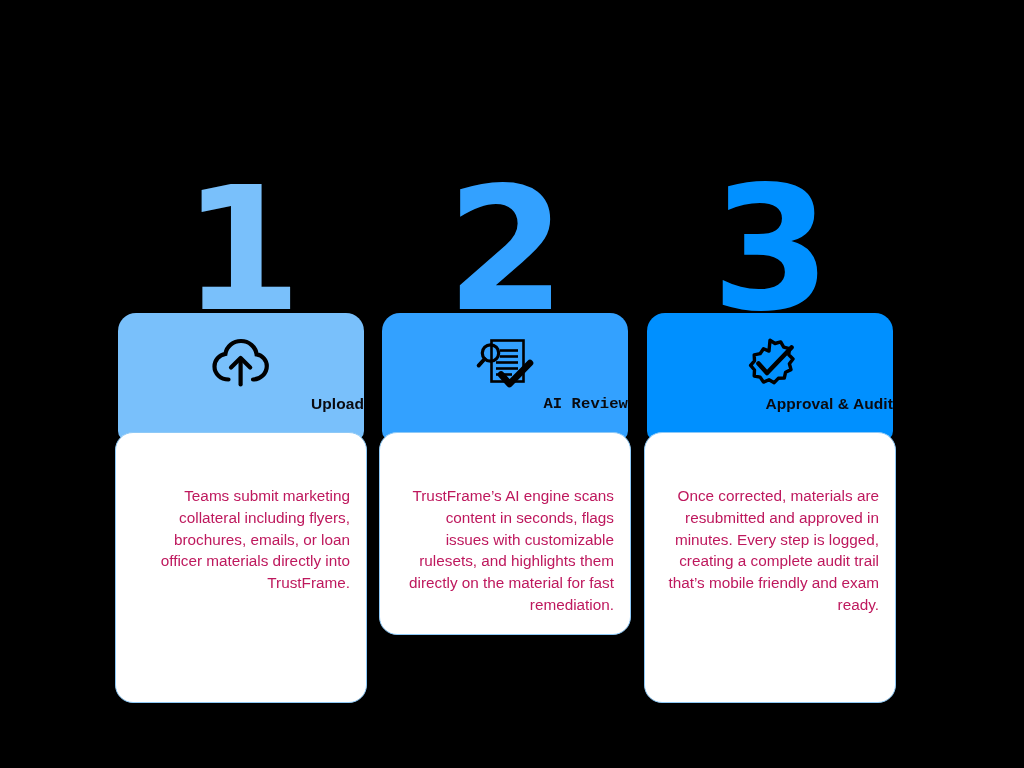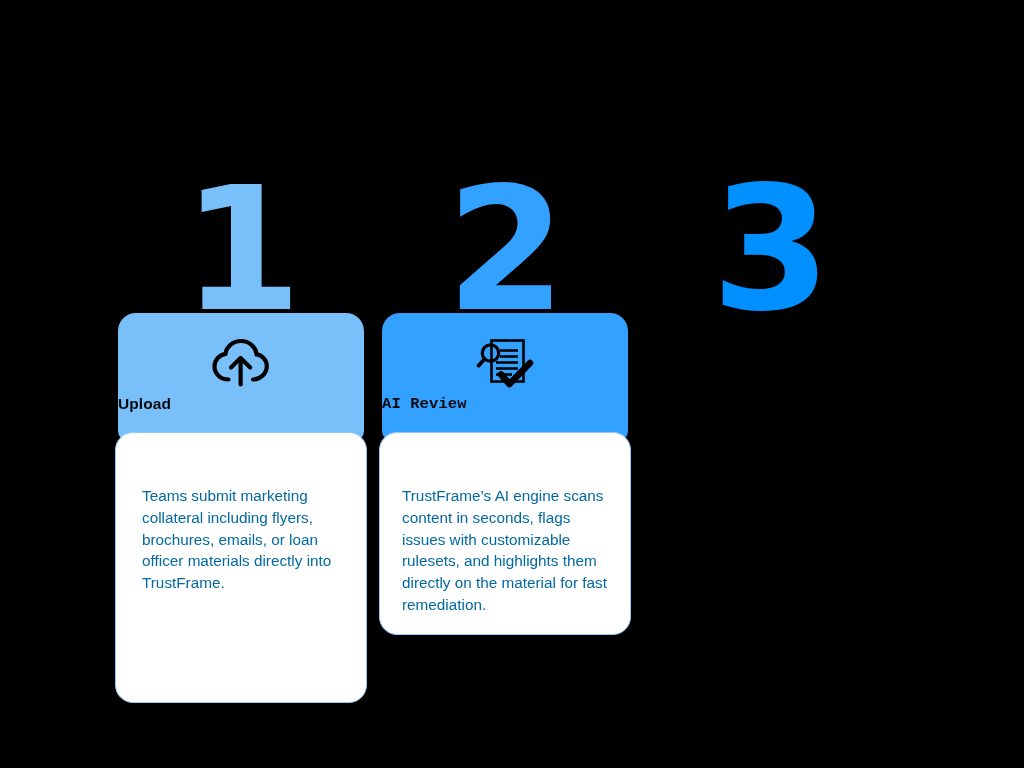--- a/index.html
+++ b/index.html
@@ -63,21 +63,21 @@
   }
   .s1 .header-band { background: #79C0FB; }
   .s2 .header-band { background: #33A1FF; font-family: Liberation Mono, monospace; }
   .s3 .header-band { background: #0090FF; }
 
   .header-inner {
     position: absolute;
     left: 0;
     top: 24px;
     width: 100%;
-    text-align: left;
+    text-align: right;
   }
 
   .icon-wrap {
     display: block;
     margin: 0 auto 6px auto;
     width: 62px;
     height: 52px;
     line-height: 0;
   }
   .icon-wrap svg { display: block; width: 100%; height: 100%; }
@@ -104,22 +104,22 @@
   .s2 .body-panel { height: 203px; }
   .s3 .body-panel { height: 271px; }
 
   .body-text {
     position: absolute;
     left: 26px;
     right: 16px;
     top: 52px;
     font-size: 15.3px;
     line-height: 21.8px;
-    color: #0369a1;
-    text-align: left;
+    color: #be185d;
+    text-align: right;
   }
   .s2 .body-text { left: 22px; }
   .s3 .body-text { left: 21px; }
 </style>
 </head>
 <body>
 
 <div id="stage">
 
   <div class="step s1">
@@ -166,16 +166,30 @@
     </div>
 
     <div class="body-panel">
       <div class="body-text">TrustFrame’s AI engine scans content in seconds, flags issues with customizable rulesets, and highlights them directly on the material for fast remediation.</div>
     </div>
   </div>
 
   <div class="step s3">
     <div class="numeral">3</div>
 
+    <div class="header-band">
+      <div class="header-inner">
+        <span class="icon-wrap">
+          <svg viewBox="0 0 62 52" xmlns="http://www.w3.org/2000/svg">
+            <path d="M31 3.2 l5.0 3.3 5.7 -1.6 3.0 5.2 5.7 1.6 -0.6 6.0 4.2 4.3 -3.6 4.8 1.6 5.8 -5.4 2.6 -1.3 5.9 -6.0 0.2 -4.1 4.4 -5.2 -3.0 -5.5 2.4 -3.4 -5.0 -5.9 -1.1 0.3 -6.0 -3.9 -4.6 3.9 -4.6 -0.3 -6.0 5.9 -1.1 3.4 -5.0 5.5 2.4 z" fill="none" stroke="#000000" stroke-width="3.4" stroke-linejoin="round"></path>
+            <polyline points="19.5,26.5 28.0,36.0 52.5,10.5" fill="none" stroke="#000000" stroke-width="4.6" stroke-linecap="round" stroke-linejoin="round"></polyline>
+          </svg>
+        </span>
+        <div class="step-title">Approval &amp; Audit</div>
+      </div>
+    </div>
 
+    <div class="body-panel">
+      <div class="body-text">Once corrected, materials are resubmitted and approved in minutes. Every step is logged, creating a complete audit trail that’s mobile friendly and exam ready.</div>
+    </div>
   </div>
 
 </div>
 
 </body></html>

